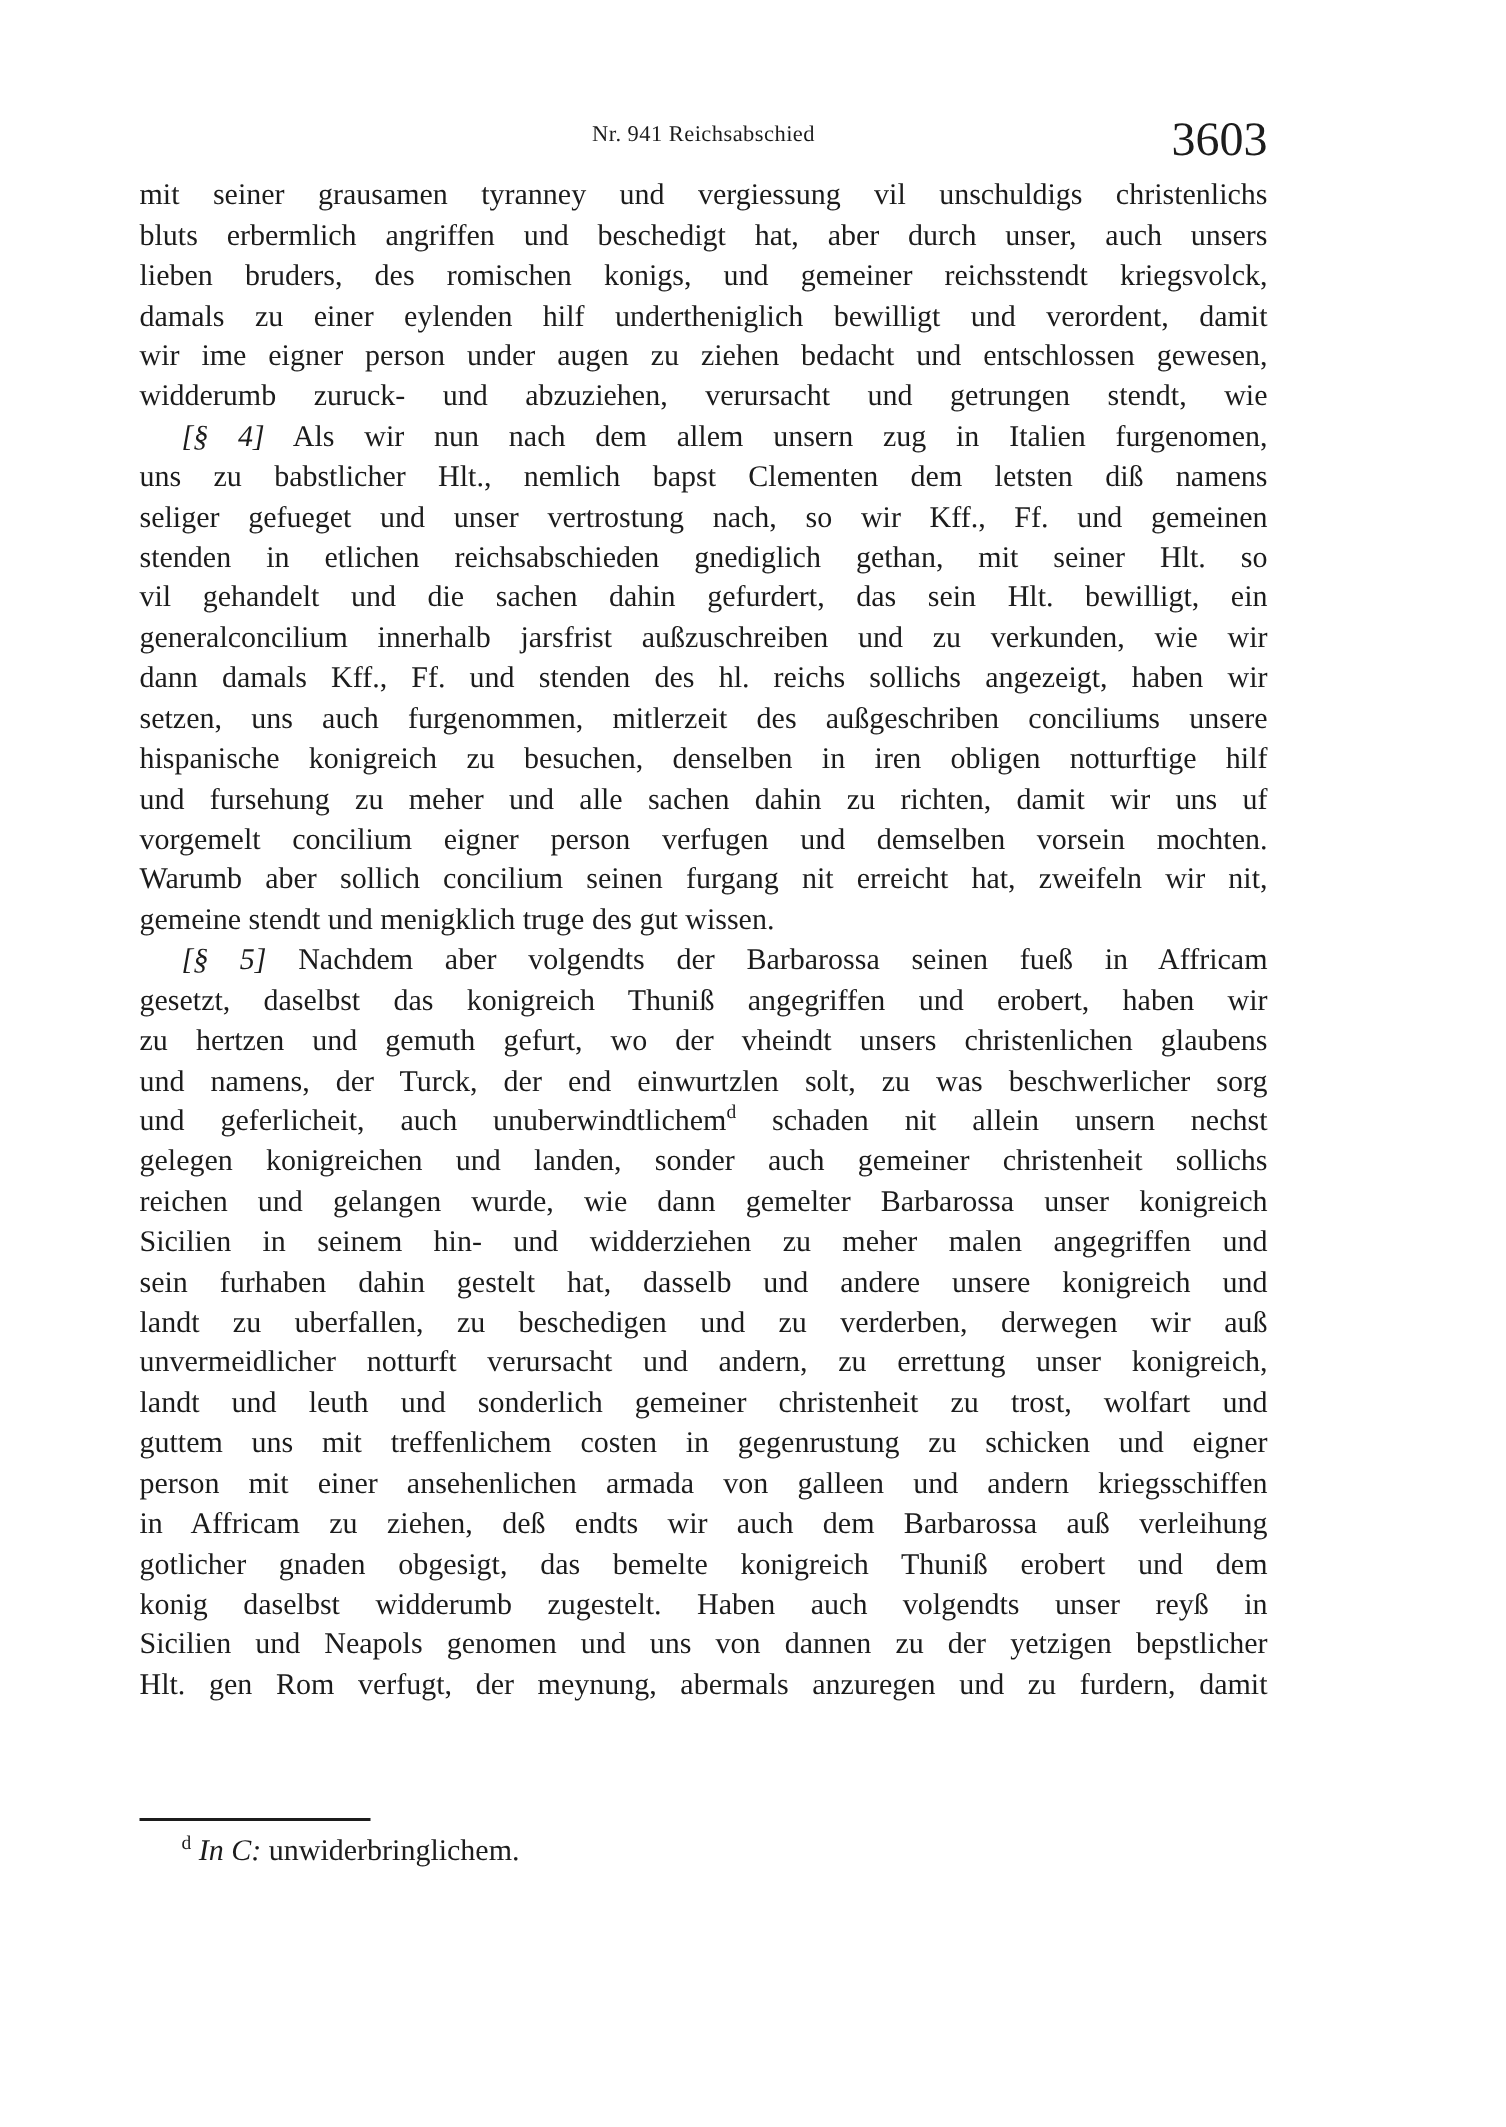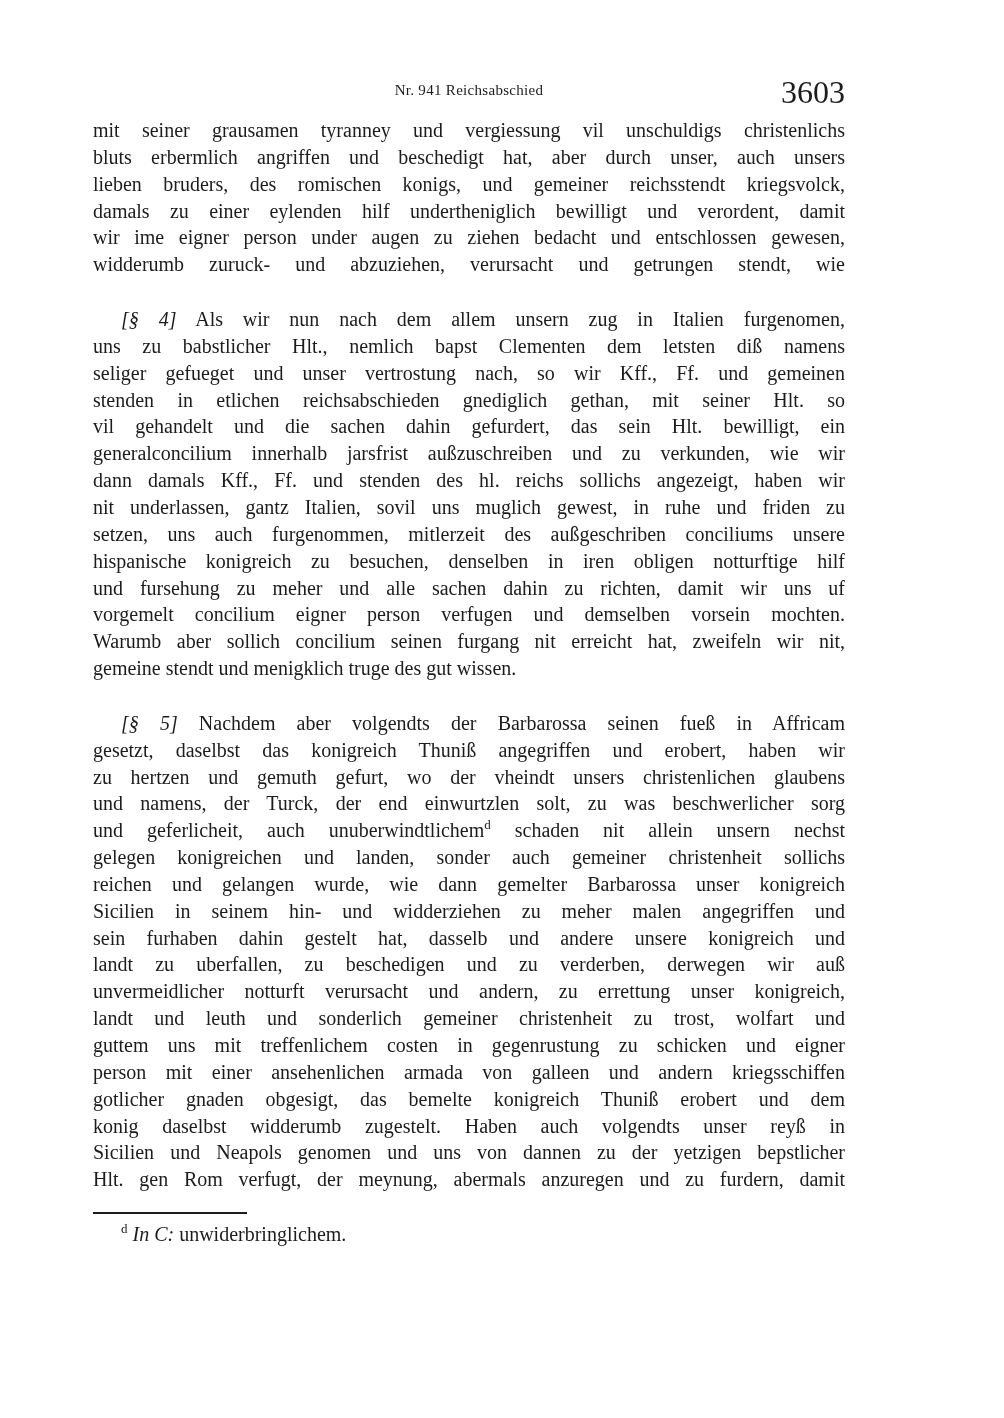--- a/index.html
+++ b/index.html
@@ -55,21 +55,20 @@
     margin: 0;
   }
   .line {
     text-align: justify;
     text-align-last: justify;
     text-justify: inter-word;
     white-space: normal;
   }
   .line.indent {
     text-indent: 28px;
-    margin-top: 28px;
   }
   .line.endline {
     text-align-last: left;
   }
   .it {
     font-style: italic;
   }
   sup {
     font-size: 13px;
     line-height: 0;
@@ -113,21 +112,20 @@
         <div class="line">widderumb zuruck- und abzuziehen, verursacht und getrungen stendt, wie</div>
       </div>
       <div class="paragraph">
         <div class="line indent"><span class="it">[§ 4]</span><span> Als wir nun nach dem allem unsern zug in Italien furgenomen,</span></div>
         <div class="line">uns zu babstlicher Hlt., nemlich bapst Clementen dem letsten diß namens</div>
         <div class="line">seliger gefueget und unser vertrostung nach, so wir Kff., Ff. und gemeinen</div>
         <div class="line">stenden in etlichen reichsabschieden gnediglich gethan, mit seiner Hlt. so</div>
         <div class="line">vil gehandelt und die sachen dahin gefurdert, das sein Hlt. bewilligt, ein</div>
         <div class="line">generalconcilium innerhalb jarsfrist außzuschreiben und zu verkunden, wie wir</div>
         <div class="line">dann damals Kff., Ff. und stenden des hl. reichs sollichs angezeigt, haben wir</div>
-        <div class="line">nit underlassen, gantz Italien, sovil uns muglich gewest, in ruhe und friden zu</div>
         <div class="line">setzen, uns auch furgenommen, mitlerzeit des außgeschriben conciliums unsere</div>
         <div class="line">hispanische konigreich zu besuchen, denselben in iren obligen notturftige hilf</div>
         <div class="line">und fursehung zu meher und alle sachen dahin zu richten, damit wir uns uf</div>
         <div class="line">vorgemelt concilium eigner person verfugen und demselben vorsein mochten.</div>
         <div class="line">Warumb aber sollich concilium seinen furgang nit erreicht hat, zweifeln wir nit,</div>
         <div class="line endline">gemeine stendt und menigklich truge des gut wissen.</div>
       </div>
       <div class="paragraph">
         <div class="line indent"><span class="it">[§ 5]</span><span> Nachdem aber volgendts der Barbarossa seinen fueß in Affricam</span></div>
         <div class="line">gesetzt, daselbst das konigreich Thuniß angegriffen und erobert, haben wir</div>
@@ -136,20 +134,21 @@
         <div class="line"><span>und geferlicheit, auch unuberwindtlichem</span><sup>d</sup><span> schaden nit allein unsern nechst</span></div>
         <div class="line">gelegen konigreichen und landen, sonder auch gemeiner christenheit sollichs</div>
         <div class="line">reichen und gelangen wurde, wie dann gemelter Barbarossa unser konigreich</div>
         <div class="line">Sicilien in seinem hin- und widderziehen zu meher malen angegriffen und</div>
         <div class="line">sein furhaben dahin gestelt hat, dasselb und andere unsere konigreich und</div>
         <div class="line">landt zu uberfallen, zu beschedigen und zu verderben, derwegen wir auß</div>
         <div class="line">unvermeidlicher notturft verursacht und andern, zu errettung unser konigreich,</div>
         <div class="line">landt und leuth und sonderlich gemeiner christenheit zu trost, wolfart und</div>
         <div class="line">guttem uns mit treffenlichem costen in gegenrustung zu schicken und eigner</div>
         <div class="line">person mit einer ansehenlichen armada von galleen und andern kriegsschiffen</div>
+        <div class="line">in Affricam zu ziehen, deß endts wir auch dem Barbarossa auß verleihung</div>
         <div class="line">gotlicher gnaden obgesigt, das bemelte konigreich Thuniß erobert und dem</div>
         <div class="line">konig daselbst widderumb zugestelt. Haben auch volgendts unser reyß in</div>
         <div class="line">Sicilien und Neapols genomen und uns von dannen zu der yetzigen bepstlicher</div>
         <div class="line">Hlt. gen Rom verfugt, der meynung, abermals anzuregen und zu furdern, damit</div>
       </div>
     </div>
 
   <div class="footnote-block">
     <div class="footnote-rule"></div>
     <div class="footnote-text"><sup>d</sup><span> </span><span class="it">In C:</span><span> unwiderbringlichem.</span></div>

